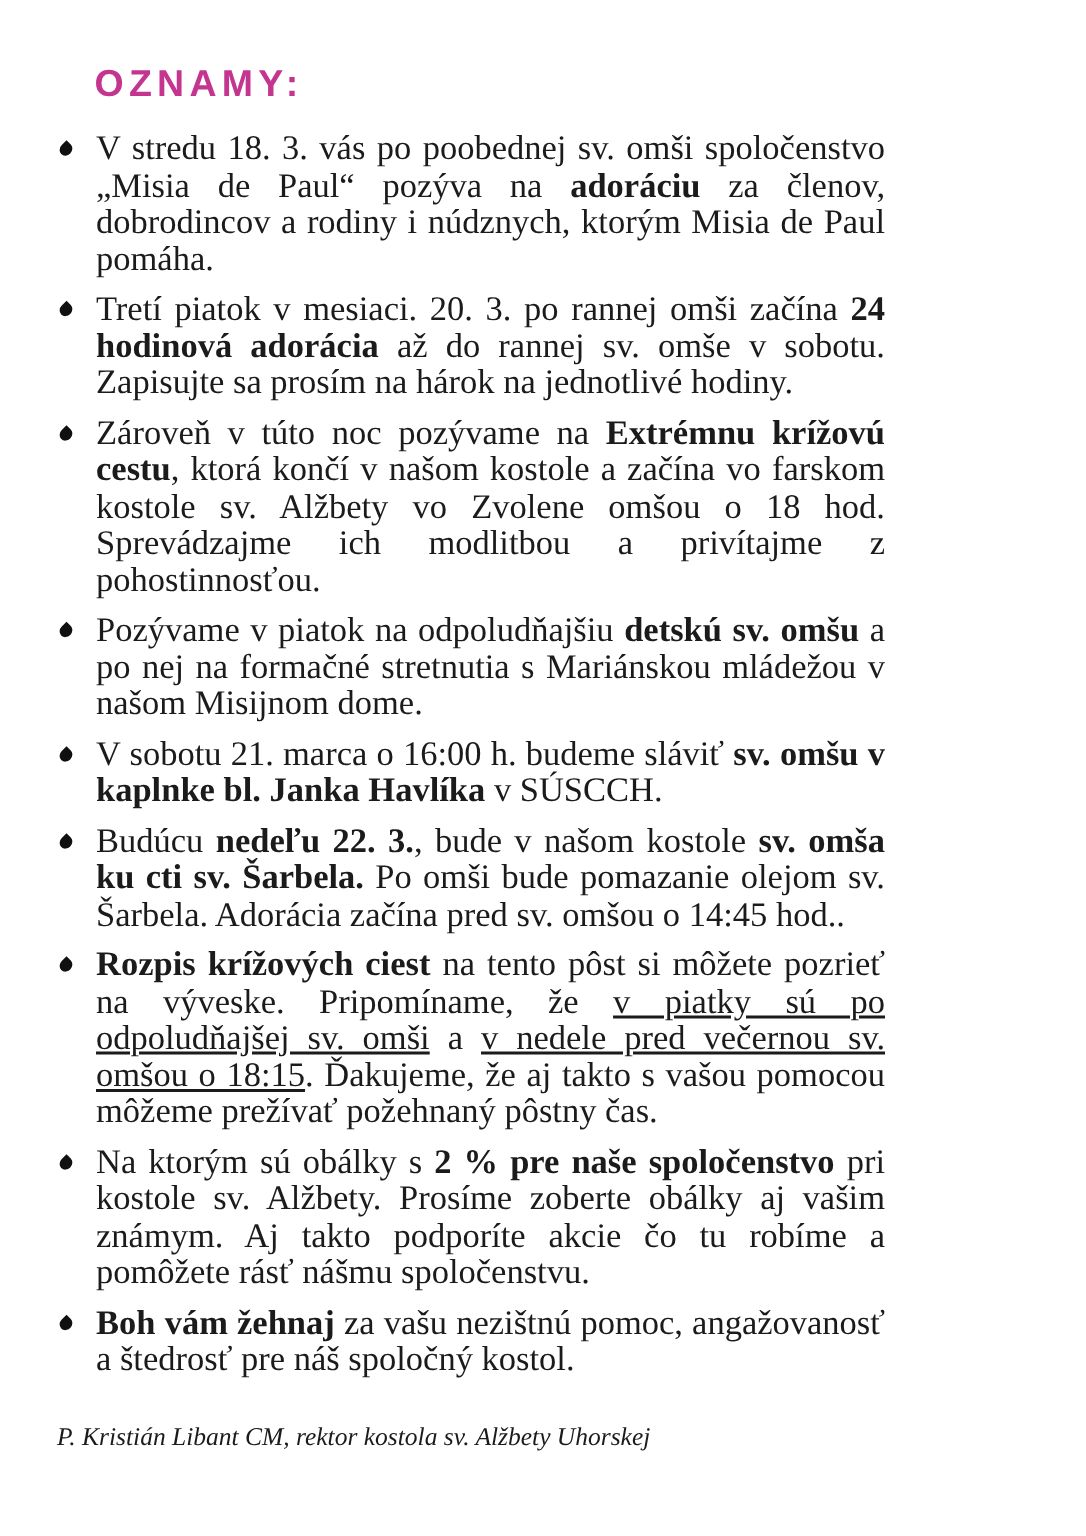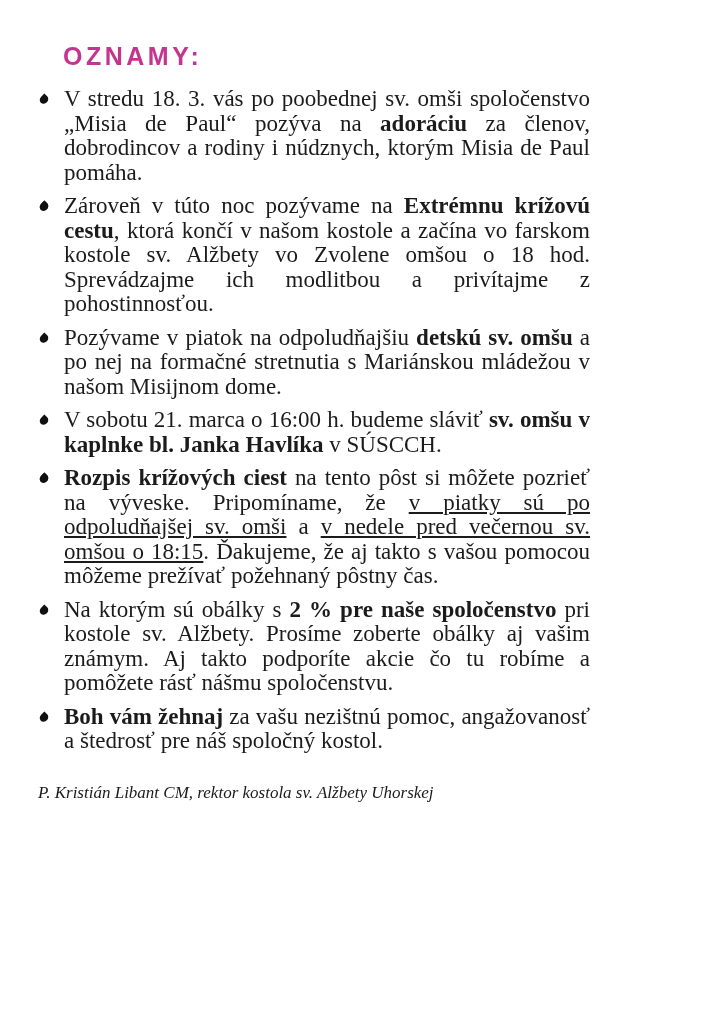--- a/index.html
+++ b/index.html
@@ -54,23 +54,23 @@
     line-height: 24px;
   }
 </style>
 </head>
 <body>
 
 <div class="page">
   <h1 class="title" style="color: rgb(196, 53, 143);">OZNAMY:</h1>
   <ul class="bullets">
       <li class="item"><span class="bullet-mark"></span><span><span>V stredu 18. 3. vás po poobednej sv. omši spoločenstvo „Misia de Paul“ pozýva na </span><span class="bold">adoráciu</span><span> za členov, dobrodincov a rodiny i núdznych, ktorým Misia de Paul pomáha.</span></span></li>
-      <li class="item"><span class="bullet-mark"></span></li>
+      <li class="item"><span class="bullet-mark"></span><span><span>Tretí piatok v mesiaci. 20. 3. po rannej omši začína </span><span class="bold">24 hodinová adorácia</span><span> až do rannej sv. omše v sobotu. Zapisujte sa prosím na hárok na jednotlivé hodiny.</span></span></li>
       <li class="item"><span class="bullet-mark"></span><span><span>Zároveň v túto noc pozývame na </span><span class="bold">Extrémnu krížovú cestu</span><span>, ktorá končí v našom kostole a začína vo farskom kostole sv. Alžbety vo Zvolene omšou o 18 hod. Sprevádzajme ich modlitbou a privítajme z pohostinnosťou.</span></span></li>
       <li class="item"><span class="bullet-mark"></span><span><span>Pozývame v piatok na odpoludňajšiu </span><span class="bold">detskú sv. omšu</span><span> a po nej na formačné stretnutia s Mariánskou mládežou v našom Misijnom dome.</span></span></li>
       <li class="item"><span class="bullet-mark"></span><span><span>V sobotu 21. marca o 16:00 h. budeme sláviť </span><span class="bold">sv. omšu v kaplnke bl. Janka Havlíka</span><span> v SÚSCCH.</span></span></li>
-      <li class="item"><span class="bullet-mark"></span></li>
+      <li class="item"><span class="bullet-mark"></span><span><span>Budúcu </span><span class="bold">nedeľu 22. 3.</span><span>, bude v našom kostole </span><span class="bold">sv. omša ku cti sv. Šarbela.</span><span> Po omši bude pomazanie olejom sv. Šarbela. Adorácia začína pred sv. omšou o 14:45 hod..</span></span></li>
       <li class="item"><span class="bullet-mark"></span><span><span class="bold">Rozpis krížových ciest</span><span> na tento pôst si môžete pozrieť na výveske. Pripomíname, že </span><span class="underline">v piatky sú po odpoludňajšej sv. omši</span><span> a </span><span class="underline">v nedele pred večernou sv. omšou o 18:15</span><span>. Ďakujeme, že aj takto s vašou pomocou môžeme prežívať požehnaný pôstny čas.</span></span></li>
       <li class="item"><span class="bullet-mark"></span><span><span>Na ktorým sú obálky s </span><span class="bold">2 % pre naše spoločenstvo</span><span> pri kostole sv. Alžbety. Prosíme zoberte obálky aj vašim známym. Aj takto podporíte akcie čo tu robíme a pomôžete rásť nášmu spoločenstvu.</span></span></li>
       <li class="item"><span class="bullet-mark"></span><span><span class="bold">Boh vám žehnaj</span><span> za vašu nezištnú pomoc, angažovanosť a štedrosť pre náš spoločný kostol.</span></span></li>
     </ul>
   <div class="signature">P. Kristián Libant CM, rektor kostola sv. Alžbety Uhorskej</div>
 </div>
 
 </body></html>

